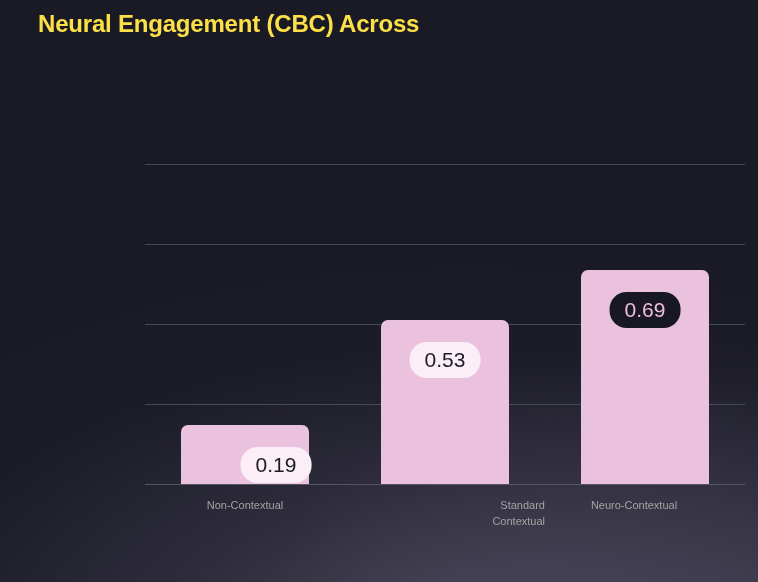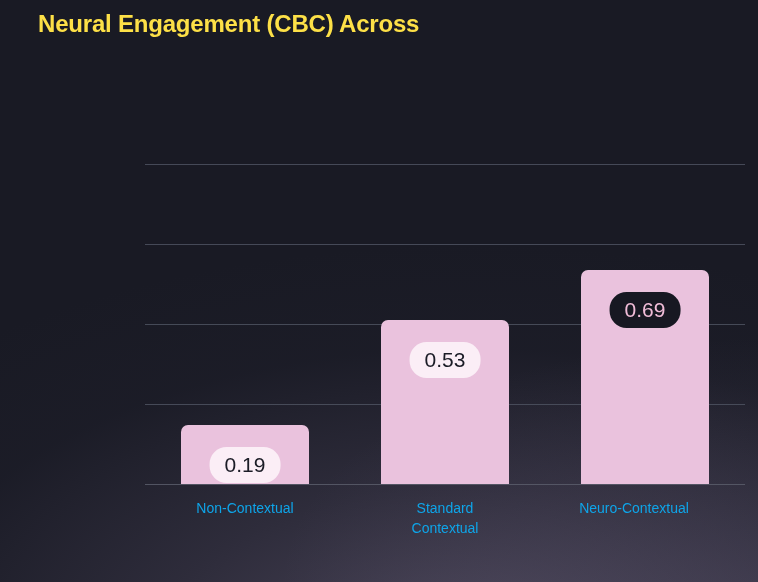--- a/index.html
+++ b/index.html
@@ -85,22 +85,22 @@
   }
   .bar-value.dark {
     background: #171822;
     color: #f0bcd8;
   }
 
   
   .xtick {
     position: absolute;
     top: 498px;
-    color: #0ea5e9;
-    font-size: 14px;
+    color: #a3a3a3;
+    font-size: 11px;
     line-height: 1.45;
     text-align: center;
     white-space: pre-line;
   }
 </style>
 </head>
 <body>
 
 <div id="canvas">
 
@@ -116,31 +116,31 @@
         <div class="gridline baseline" style="top: 320px;"></div>
         <div class="gridline" style="top: 240px;"></div>
         <div class="gridline" style="top: 160px;"></div>
         <div class="gridline" style="top: 80px;"></div>
         <div class="gridline" style="top: 0px;"></div>
       </div>
     <div id="ytick-layer"></div>
 
     <div id="bar-layer">
         <div class="bar" style="left: 36px; width: 128px; height: 58.9px;">
-          <div class="bar-value light" style="top: 22px;">0.19</div>
+          <div class="bar-value light" style="top: 22px; margin-left: 31px;">0.19</div>
         </div>
         <div class="bar" style="left: 236px; width: 128px; height: 164.3px;">
           <div class="bar-value light" style="top: 22px;">0.53</div>
         </div>
         <div class="bar" style="left: 436px; width: 128px; height: 213.9px;">
           <div class="bar-value dark" style="top: 22px;">0.69</div>
         </div>
       </div>
   </div>
 
   <div id="xtick-layer">
       <div class="xtick" style="left: 145px; width: 200px;">Non-Contextual</div>
-      <div class="xtick" style="left: 345px; width: 200px;">Standard
+      <div class="xtick" style="left: 345px; width: 200px; text-align: right;">Standard
 Contextual</div>
       <div class="xtick" style="left: 534px; width: 200px;">Neuro-Contextual</div>
     </div>
 
 </div>
 
 </body></html>

